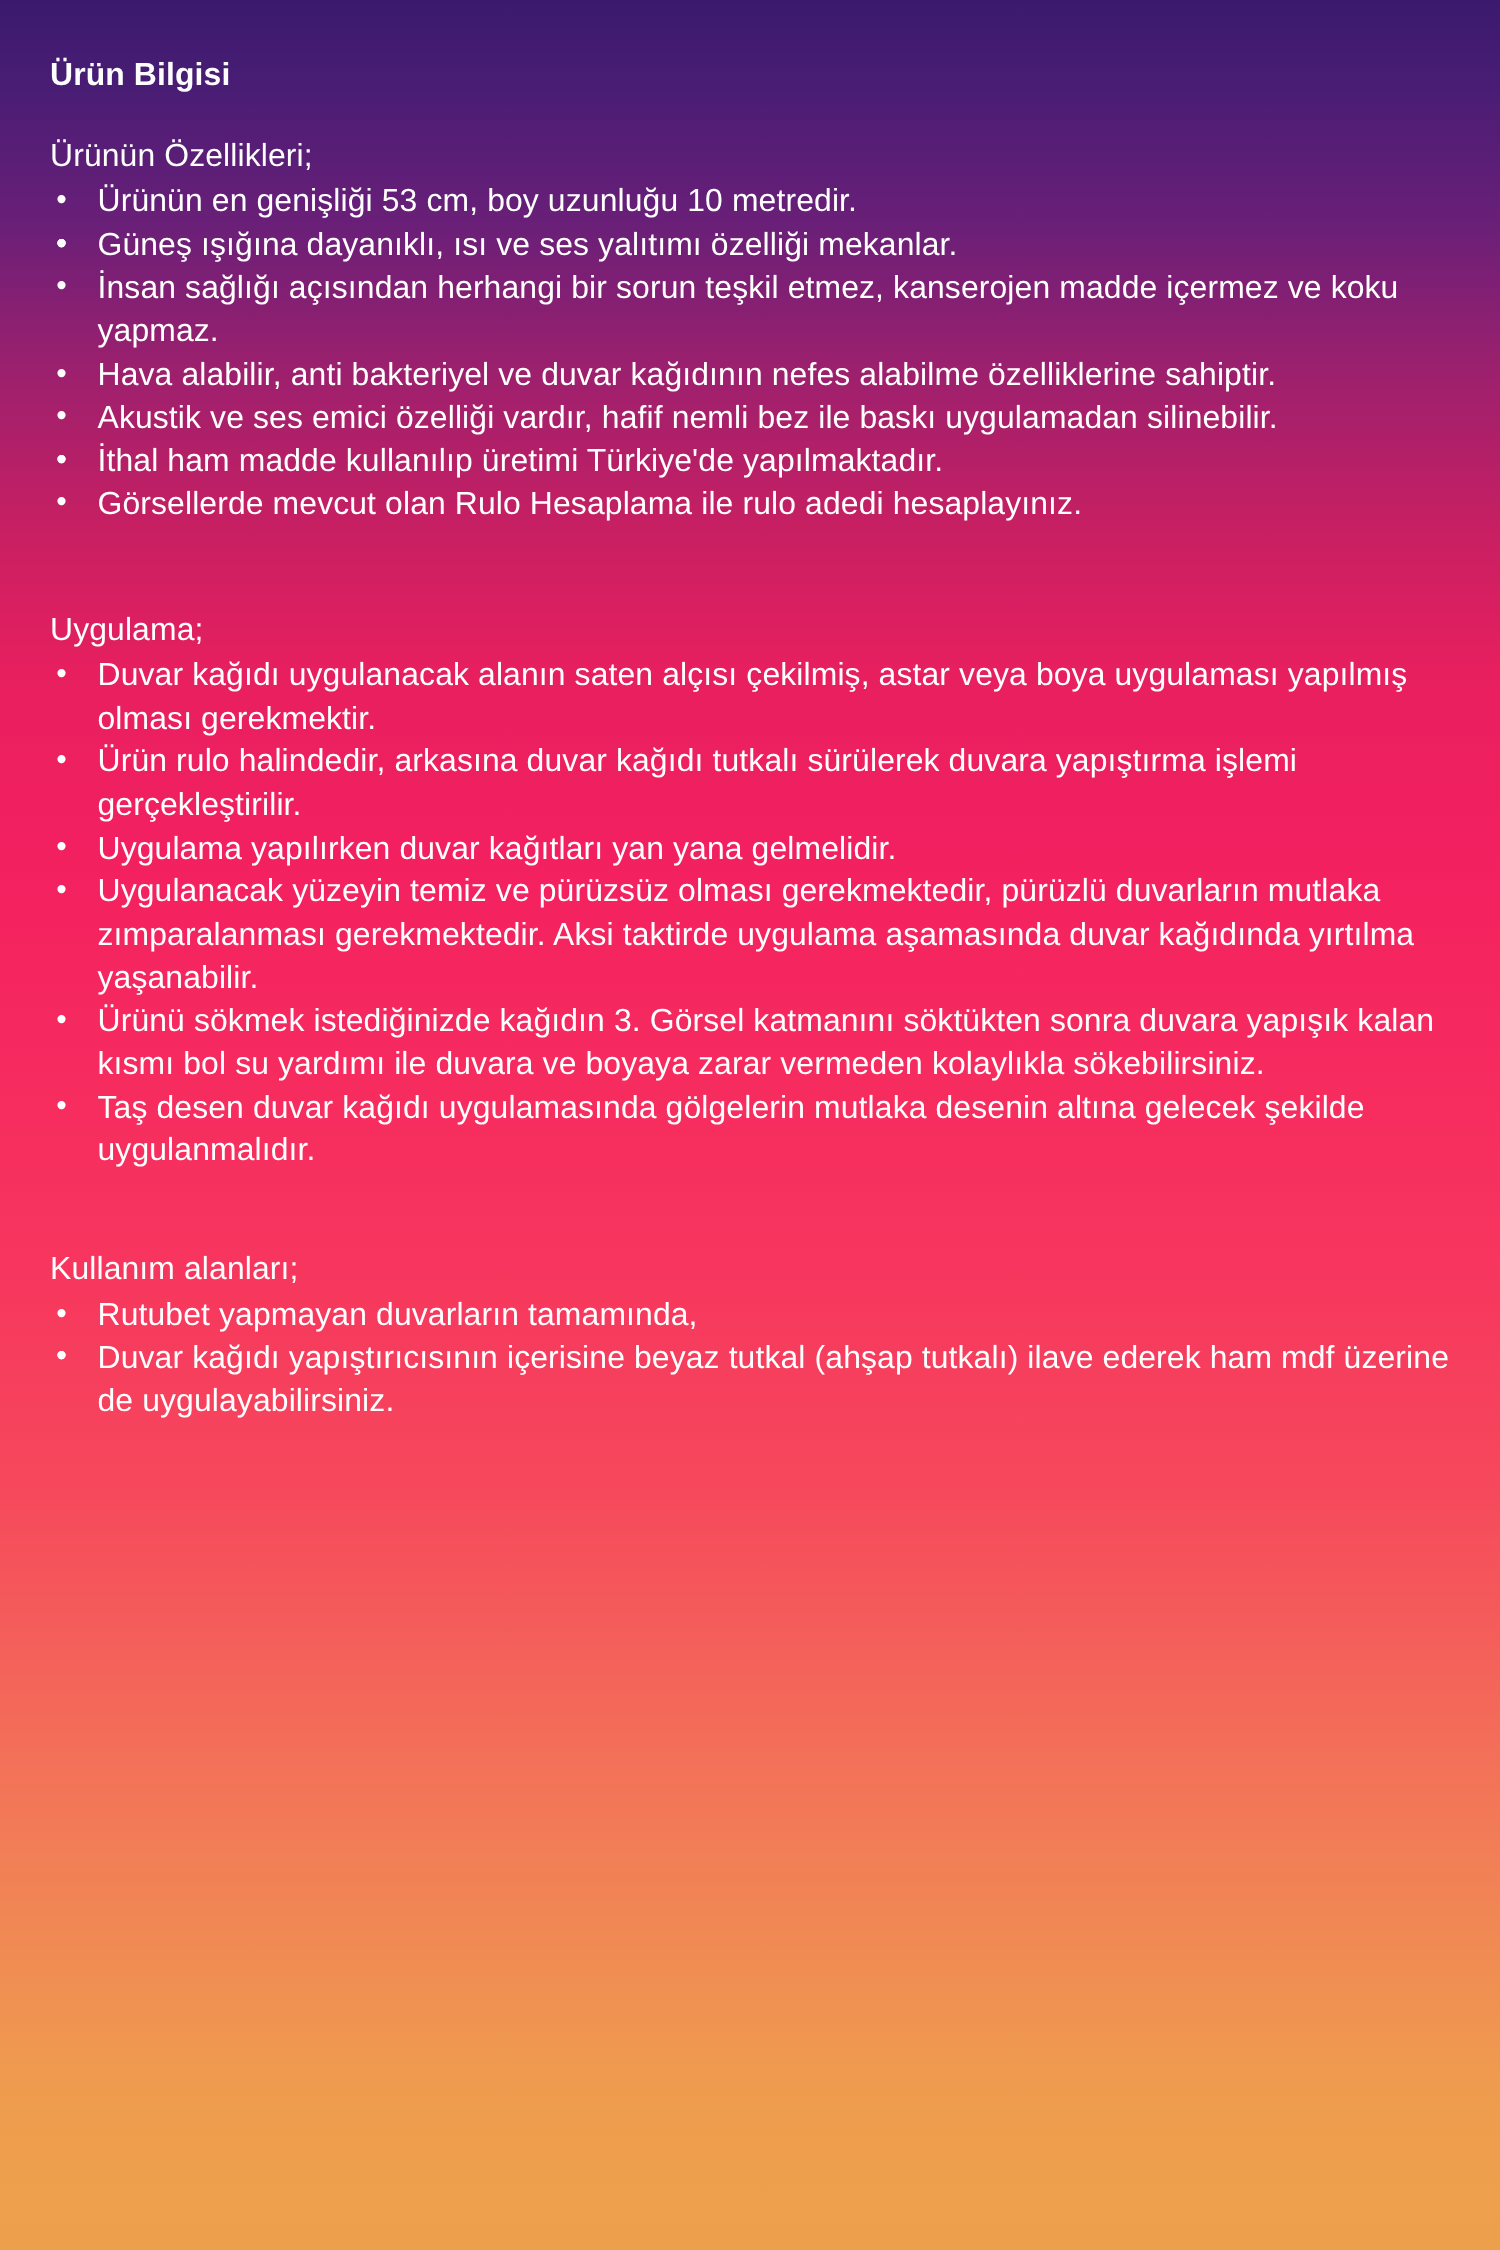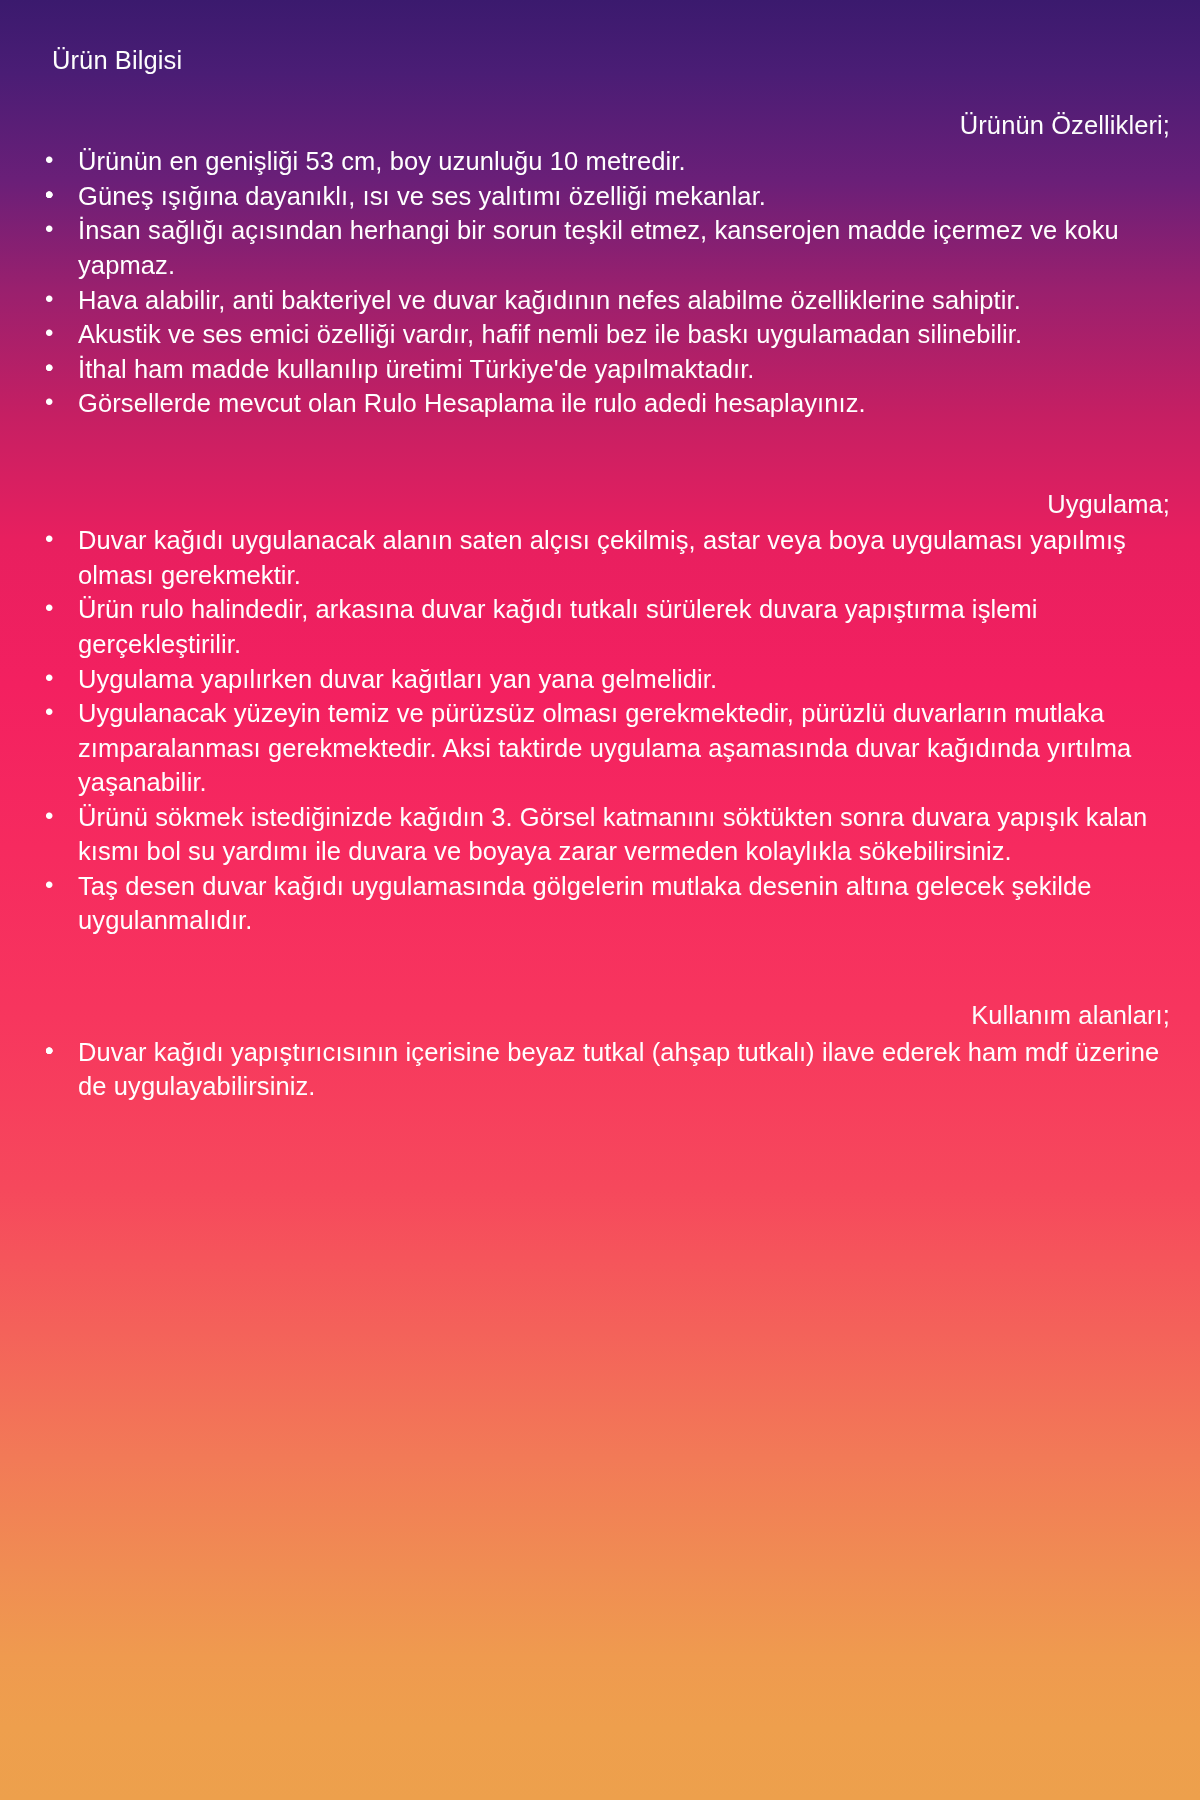--- a/index.html
+++ b/index.html
@@ -41,35 +41,34 @@
   .content {
     position: absolute;
     left: 40px;
     top: 44px;
     width: 1130px;
   }
   .block-title {
     font-size: 25.5px;
     line-height: 1.32;
     letter-spacing: 0.1px;
-    margin: 0 0 30px 12px;
-    font-weight: 400;
+    margin: 0 0 30px 0;
+    font-weight: 700;
     color: #fdfdfd;
   }
   .section {
     margin-bottom: 0;
   }
   .section-head {
     font-size: 25.5px;
     line-height: 1.36;
     letter-spacing: 0.1px;
     margin: 0 0 2px 0;
     font-weight: 400;
     color: #fdfdfd;
-    text-align: right;
   }
   ul.items {
     list-style: none;
     margin: 0;
     padding: 0;
   }
   ul.items li {
     position: relative;
     font-size: 25.5px;
     line-height: 1.355;
@@ -127,20 +126,20 @@
         <li><span class="bullet">•</span><span>Ürünü sökmek istediğinizde kağıdın 3. Görsel katmanını söktükten sonra duvara yapışık kalan kısmı bol su yardımı ile duvara ve boyaya zarar vermeden kolaylıkla sökebilirsiniz.</span></li>
         <li><span class="bullet">•</span><span>Taş desen duvar kağıdı uygulamasında gölgelerin mutlaka desenin altına gelecek şekilde uygulanmalıdır.</span></li>
       </ul>
     </div>
 
     <div class="gap-md"></div>
 
     <div class="section">
       <div class="section-head">Kullanım alanları;</div>
       <ul class="items">
-        <li><span class="bullet">•</span></li>
+        <li><span class="bullet">•</span><span>Rutubet yapmayan duvarların tamamında,</span></li>
         <li><span class="bullet">•</span></li>
         <li><span class="bullet">•</span><span>Duvar kağıdı yapıştırıcısının içerisine beyaz tutkal (ahşap tutkalı) ilave ederek ham mdf üzerine de uygulayabilirsiniz.</span></li>
       </ul>
     </div>
 
   </div>
 </div>
 
 </body></html>

